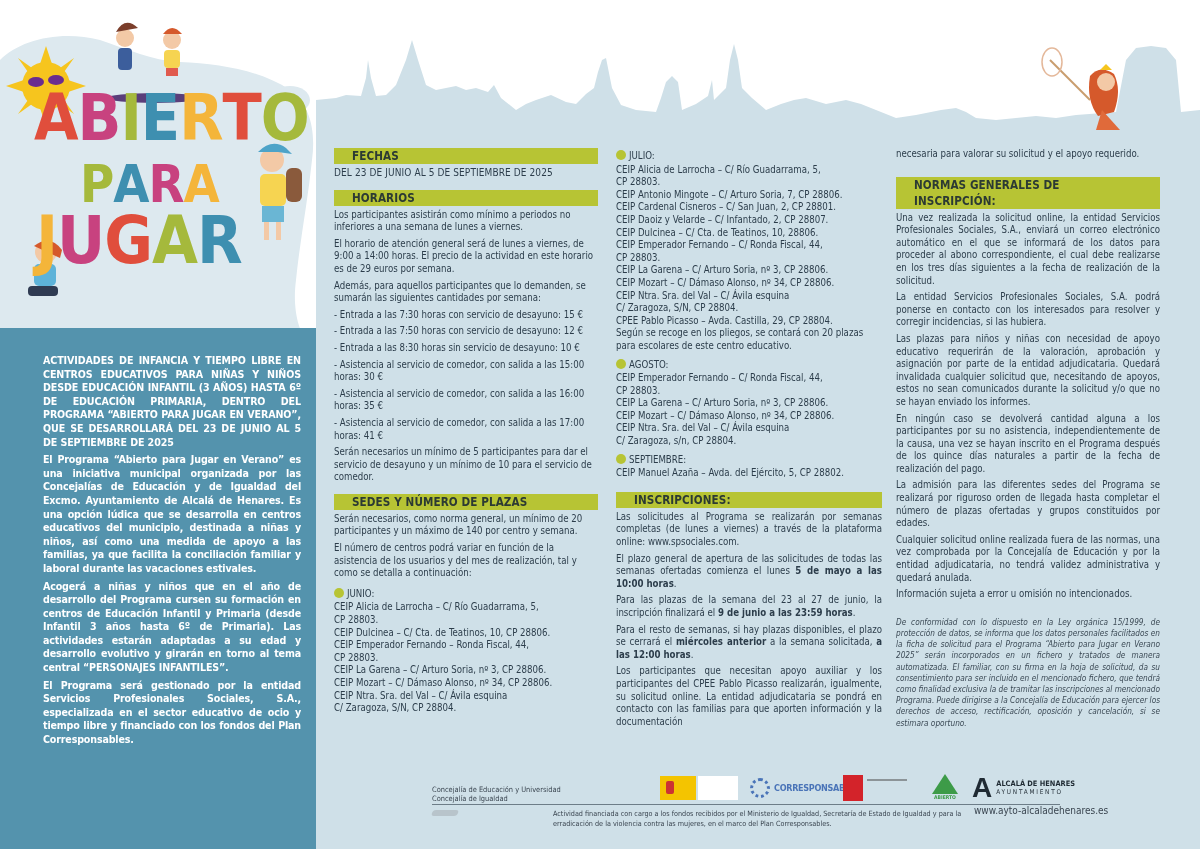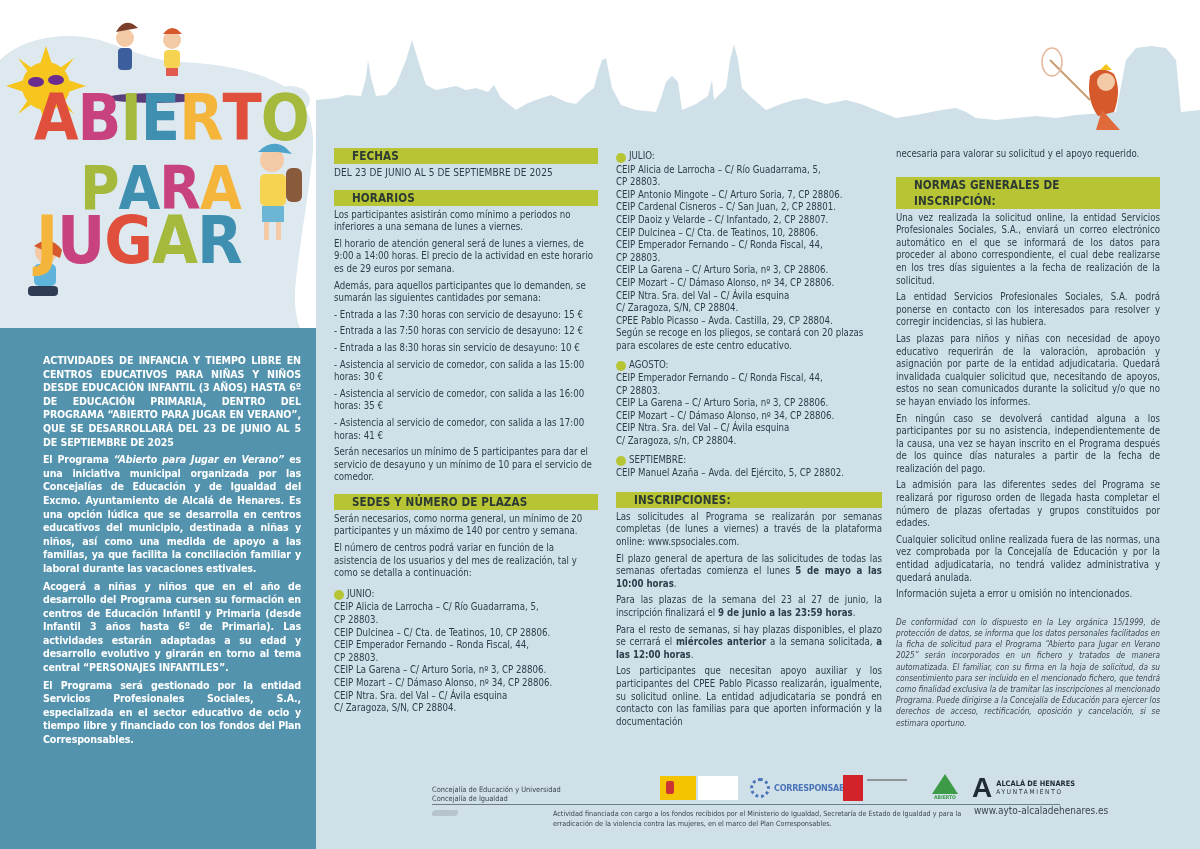--- a/index.html
+++ b/index.html
@@ -9,41 +9,41 @@
   
   .bg-main { position: absolute; left: 316px; top: 140px; width: 884px; height: 709px; background: #cfe0e8; }
   .skyline { position: absolute; left: 316px; top: 0; width: 884px; height: 145px; }
   .hero { position: absolute; left: 0; top: 0; width: 316px; height: 328px; overflow: hidden; }
   .left-panel { position: absolute; left: 0; top: 328px; width: 316px; height: 521px; background: #5493ad; }
 
   
   .logo-line { position: absolute; font-family: "DejaVu Sans Condensed", "Liberation Sans Narrow", "Liberation Sans", sans-serif; font-weight: bold; letter-spacing: -1px; line-height: 1; }
   .logo-line span { display: inline-block; }
   .l1 { left: 34px; top: 86px; font-size: 64px; }
-  .l2 { left: 80px; top: 158px; font-size: 60px; }
+  .l2 { left: 80px; top: 158px; font-size: 52px; }
   .l3 { left: 36px; top: 208px; font-size: 66px; }
 
   
   .intro { position: absolute; left: 43px; top: 354px; width: 258px; color: #ffffff; font-size: 10.6px; line-height: 13.6px; }
   .intro .caps { font-weight: bold; text-align: justify; text-align-last: left; letter-spacing: -0.1px; margin-bottom: 4px; }
   .intro p { font-weight: bold; text-align: justify; margin-bottom: 4px; letter-spacing: -0.15px; }
-  .intro p b { font-weight: bold; font-style: italic; }
+  .intro p b { font-weight: bold; }
 
   
   .col { position: absolute; top: 148px; font-size: 9.6px; line-height: 12.6px; color: #2c3d4b; }
   .col1 { left: 334px; width: 264px; }
   .col2 { left: 616px; width: 266px; }
   .col3 { left: 896px; width: 264px; }
 
   .sec-head { background: #b7c434; color: #2c3a33; font-weight: bold; font-size: 11.6px; line-height: 16px; padding: 0 18px; margin-bottom: 3px; letter-spacing: 0.1px; }
   .sub-caps { font-size: 10px; letter-spacing: 0.1px; margin-bottom: 10px; }
   .col p { margin-bottom: 4px; }
   .col .just { text-align: justify; }
   .spacer { height: 6px; }
-  .month { display: flex; align-items: flex-end; margin-top: 4px; margin-bottom: 1px; }
+  .month { display: flex; align-items: flex-start; margin-top: 4px; margin-bottom: 1px; }
   .dot { width: 10px; height: 10px; border-radius: 50%; background: #b7c434; margin-right: 3px; flex: none; }
   .center-line { white-space: nowrap; }
   .legal { font-style: italic; font-size: 8.2px; line-height: 11.2px; text-align: justify; margin-top: 16px; color: #3a4854; }
 
   
   .f-conc { position: absolute; left: 432px; top: 785px; font-size: 7.4px; line-height: 9px; color: #3a4550; }
   .f-rule { position: absolute; left: 432px; top: 804px; width: 628px; height: 1px; background: #6d7d88; }
   .f-sig { position: absolute; left: 432px; top: 810px; width: 26px; height: 6px; border-radius: 3px; background: #b8c4cb; transform: skewX(-20deg); }
   .f-fund { position: absolute; left: 553px; top: 809px; width: 410px; font-size: 7.2px; line-height: 10px; color: #3a4550; }
   .f-logos { position: absolute; top: 774px; height: 28px; display: flex; align-items: center; }

